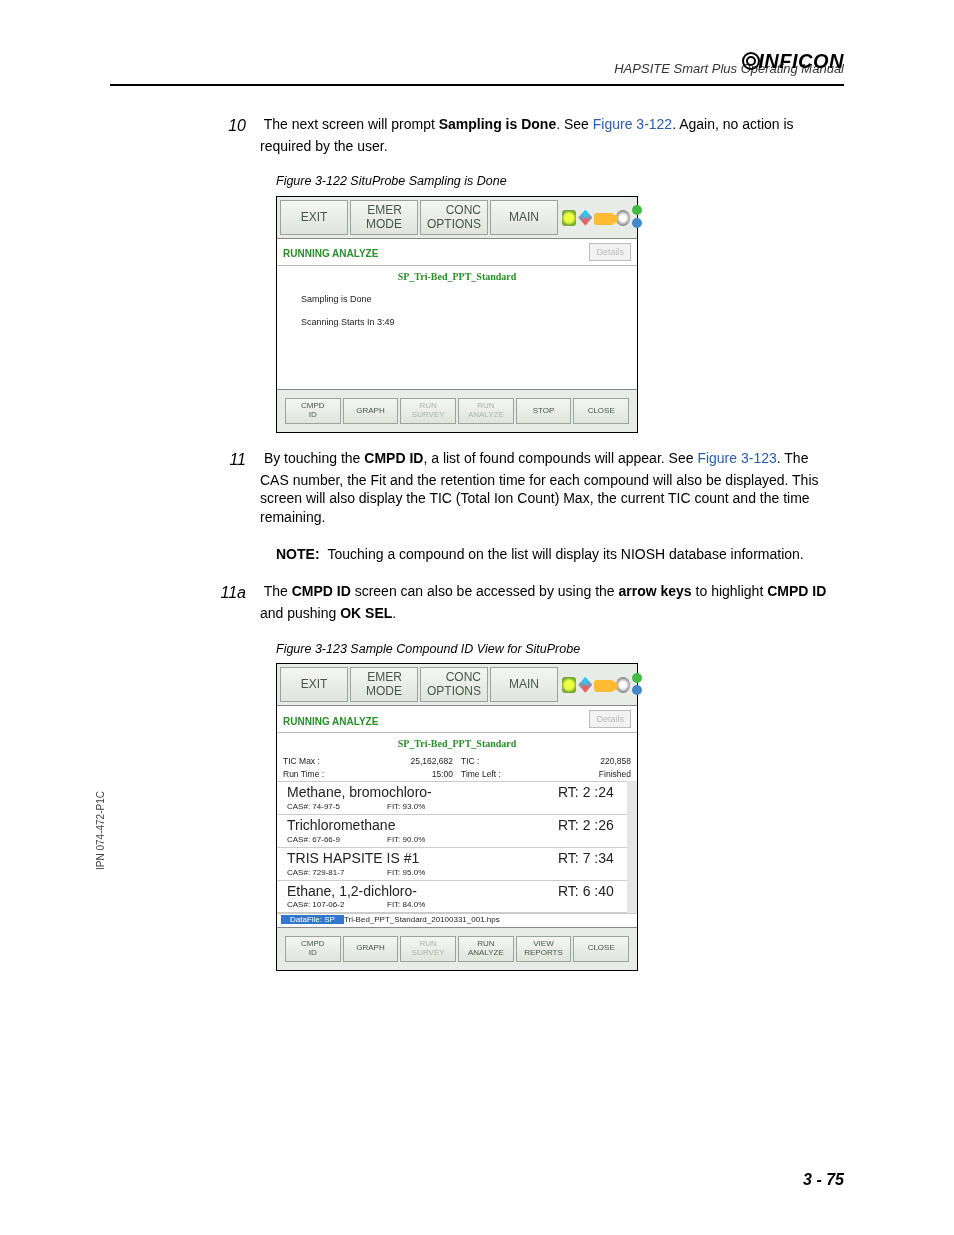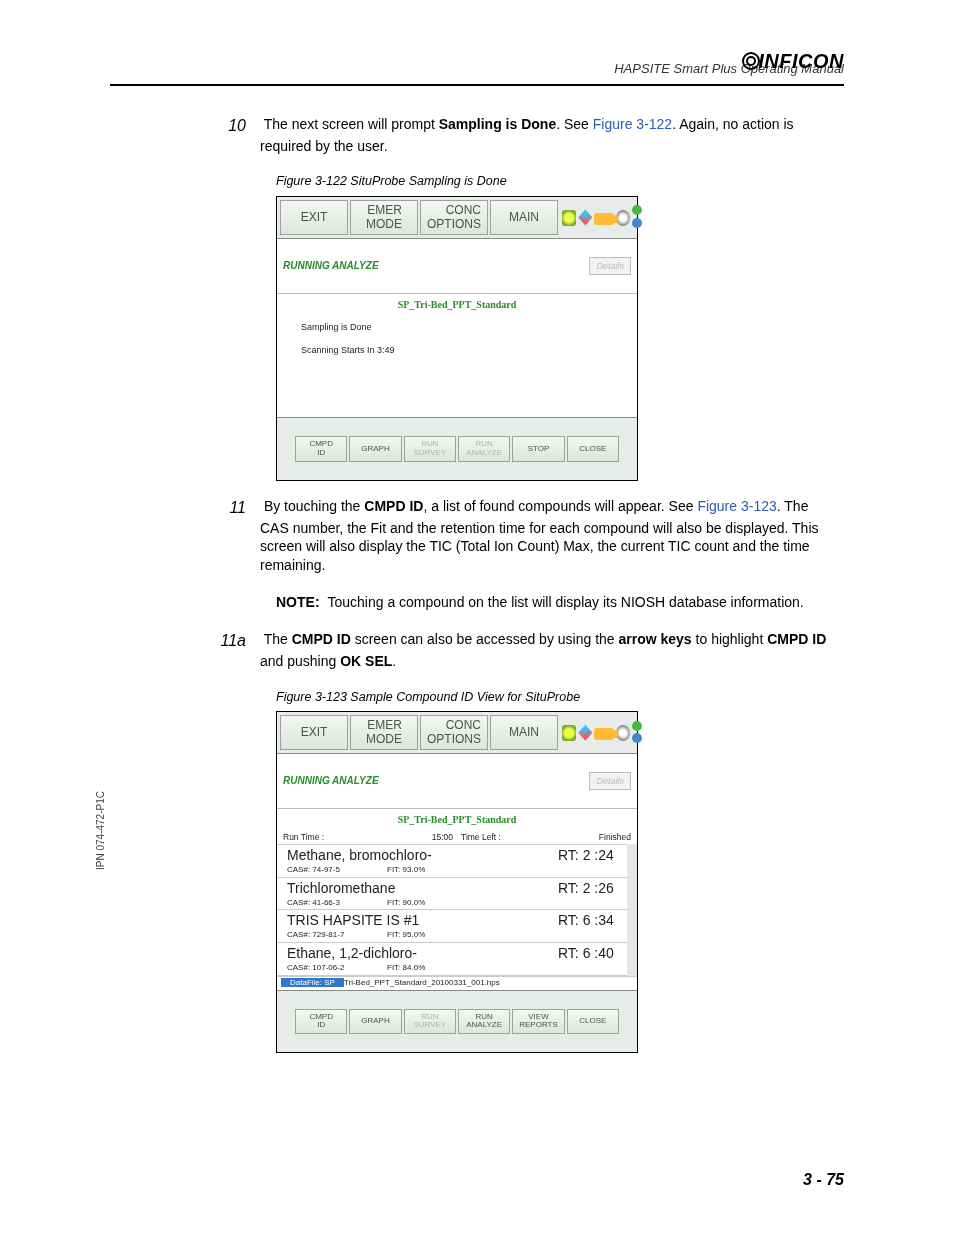--- a/index.html
+++ b/index.html
@@ -125,24 +125,23 @@
   .topbar-icons { margin-left:auto; display:flex; gap:2px; align-items:center; padding:2px;}
   .ticon { width:16px; height:16px; border-radius:3px; display:inline-block; }
   .ic-help{background: radial-gradient(circle,#ef4 40%,#7a3 70%);}
   .ic-info{background: conic-gradient(#2cf,#f55,#2cf); clip-path: polygon(50% 0,100% 50%,50% 100%,0 50%);}
   .ic-bat{background:#fb3; width:22px; height:12px; margin-top:2px; position:relative;}
   .ic-bat::after{content:"";position:absolute;right:-3px;top:2px;width:3px;height:8px;background:#fb3;}
   .ic-orb{background: radial-gradient(circle,#fff 30%,#888 70%); border-radius:50%;}
   .ic-grn{width:10px;height:10px;border-radius:50%;background:#4b4;display:inline-block;vertical-align:-1px;}
   .ic-blu{width:10px;height:10px;border-radius:50%;background:#48c;display:inline-block;vertical-align:-1px;}
   .statusbar {
-    display:flex; justify-content:space-between; align-items:center;
-    padding: 18px 6px;
+    display:flex; justify-content:space-between; align-items:flex-end;
+    padding: 4px 6px;
     border-bottom: 1px solid #bbb;
-    font-style: italic;
   }
   .running { color:#2a8c2a; font-weight:bold; font-size:10px;}
   .details-btn {
     border:1px solid #bbb; color:#bbb; padding:2px 6px; font-size:9px;
     background:#f2f2f2;
   }
   .method-title {
     text-align:center; color:#2a8c2a; font-weight:bold;
     padding: 4px 0; font-size:10px;font-family:Liberation Serif, serif;
   }
@@ -159,21 +158,21 @@
   .list-item .row1{display:flex; font-size:14px;}
   .list-item .row1 .name{flex:1;}
   .list-item .row1 .rt{width:65px; text-align:left;}
   .list-item .row2{display:flex; font-size:8px; color:#222;}
   .list-item .row2 .cas{width:100px;}
   .list-item .row2 .fit{width:80px;}
   .scroll-thumb{position:absolute; right:0; top:0; bottom:0; width:10px; background:#e5e5e5;}
   .data-file{font-size:8px; padding:1px 4px; border-top:1px solid #ccc;}
   .data-file .hl{background:#37c; color:#fff; padding:0 9px;}
   .bottombar{
-    display:flex; gap:2px; padding:18px; background:#e8ece8; border-top:1px solid #888;
+    display:flex; gap:2px; padding:8px; background:#e8ece8; border-top:1px solid #888;
   }
   .bbtn{
     flex:1; background: linear-gradient(#f4f6f2, #dfe4dd);
     border:1px solid #9aa49a; padding:3px 2px; text-align:center;
     font-size:8px; line-height:1.1; color:#46564a;
     display:flex; align-items:center; justify-content:center;
   }
   .bbtn.disabled{ color:#aab5aa; }
   .list-wrap{position:relative;}
 </style>
@@ -274,20 +273,26 @@
         <span><span class="ic-grn"></span><span class="ic-blu"></span></span>
       </div>
     </div>
     <div class="statusbar">
       <span class="running">RUNNING ANALYZE</span>
       <span class="details-btn">Details</span>
     </div>
     <div class="method-title">SP_Tri-Bed_PPT_Standard</div>
 
     <div class="compact-row">
+      <span class="c1">TIC Max :</span>
+      <span class="c2">25,162,682</span>
+      <span class="c3">TIC :</span>
+      <span class="c4">220,858</span>
+    </div>
+    <div class="compact-row">
       <span class="c1">Run Time :</span>
       <span class="c2">15:00</span>
       <span class="c3">Time Left :</span>
       <span class="c4">Finished</span>
     </div>
 
     <div class="list-wrap">
       <div class="list-area" id="cmpd-list">
           <div class="list-item">
             <div class="row1">
@@ -300,28 +305,28 @@
               <span class="fit">FIT:  93.0%</span>
             </div>
           </div>
           <div class="list-item">
             <div class="row1">
               <span class="name">Trichloromethane</span>
               <span class="rt">RT: 2 :26</span>
               <span style="width:10px"></span>
             </div>
             <div class="row2">
-              <span class="cas">CAS#: 41-66-3</span>
+              <span class="cas">CAS#: 67-66-9</span>
               <span class="fit">FIT:  90.0%</span>
             </div>
           </div>
           <div class="list-item">
             <div class="row1">
               <span class="name">TRIS HAPSITE IS #1</span>
-              <span class="rt">RT: 6 :34</span>
+              <span class="rt">RT: 7 :34</span>
               <span style="width:10px"></span>
             </div>
             <div class="row2">
               <span class="cas">CAS#: 729-81-7</span>
               <span class="fit">FIT:  95.0%</span>
             </div>
           </div>
           <div class="list-item">
             <div class="row1">
               <span class="name">Ethane, 1,2-dichloro-</span>

